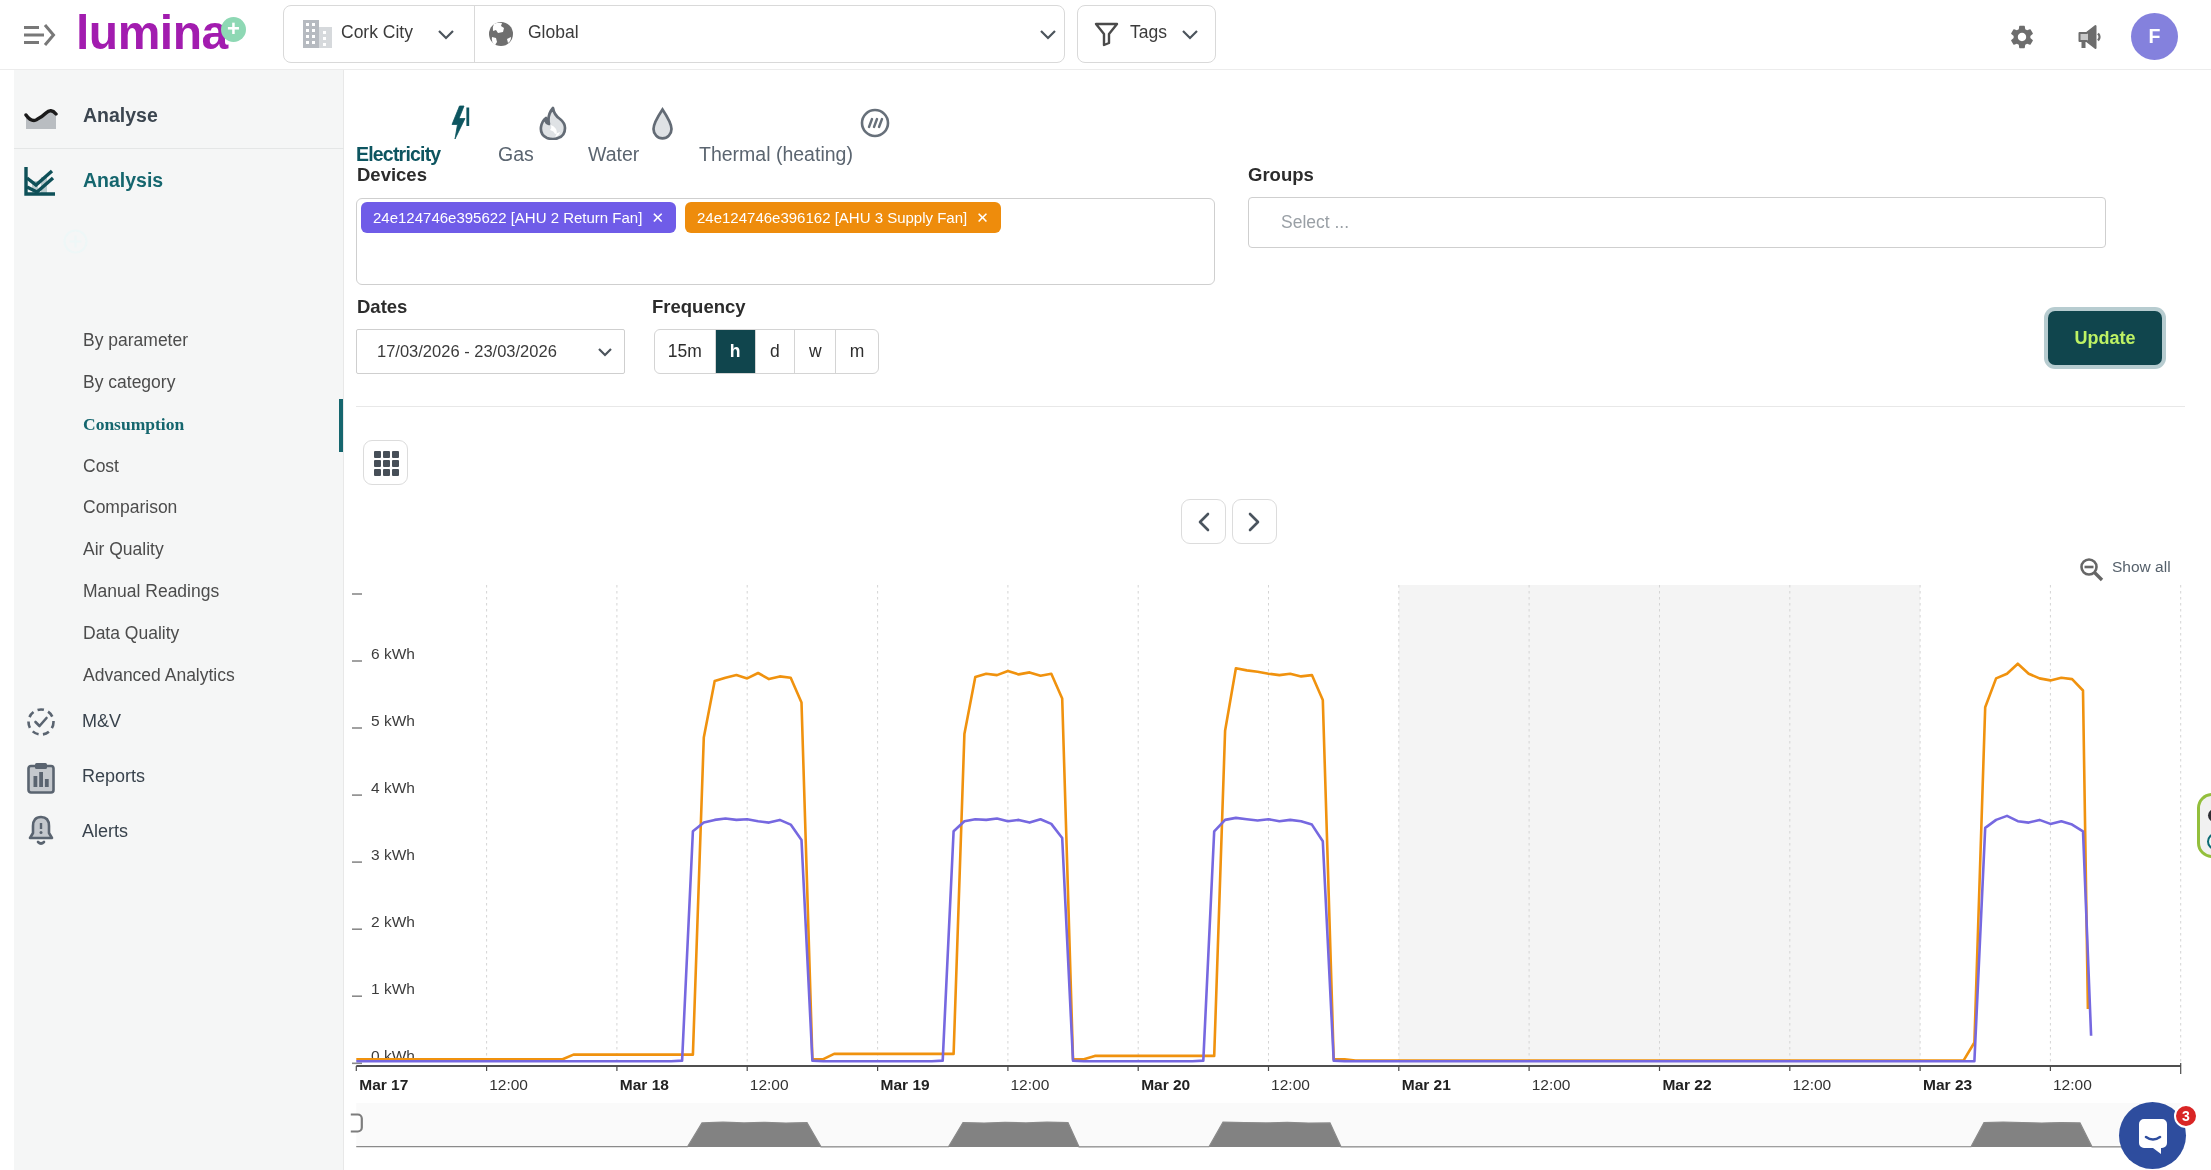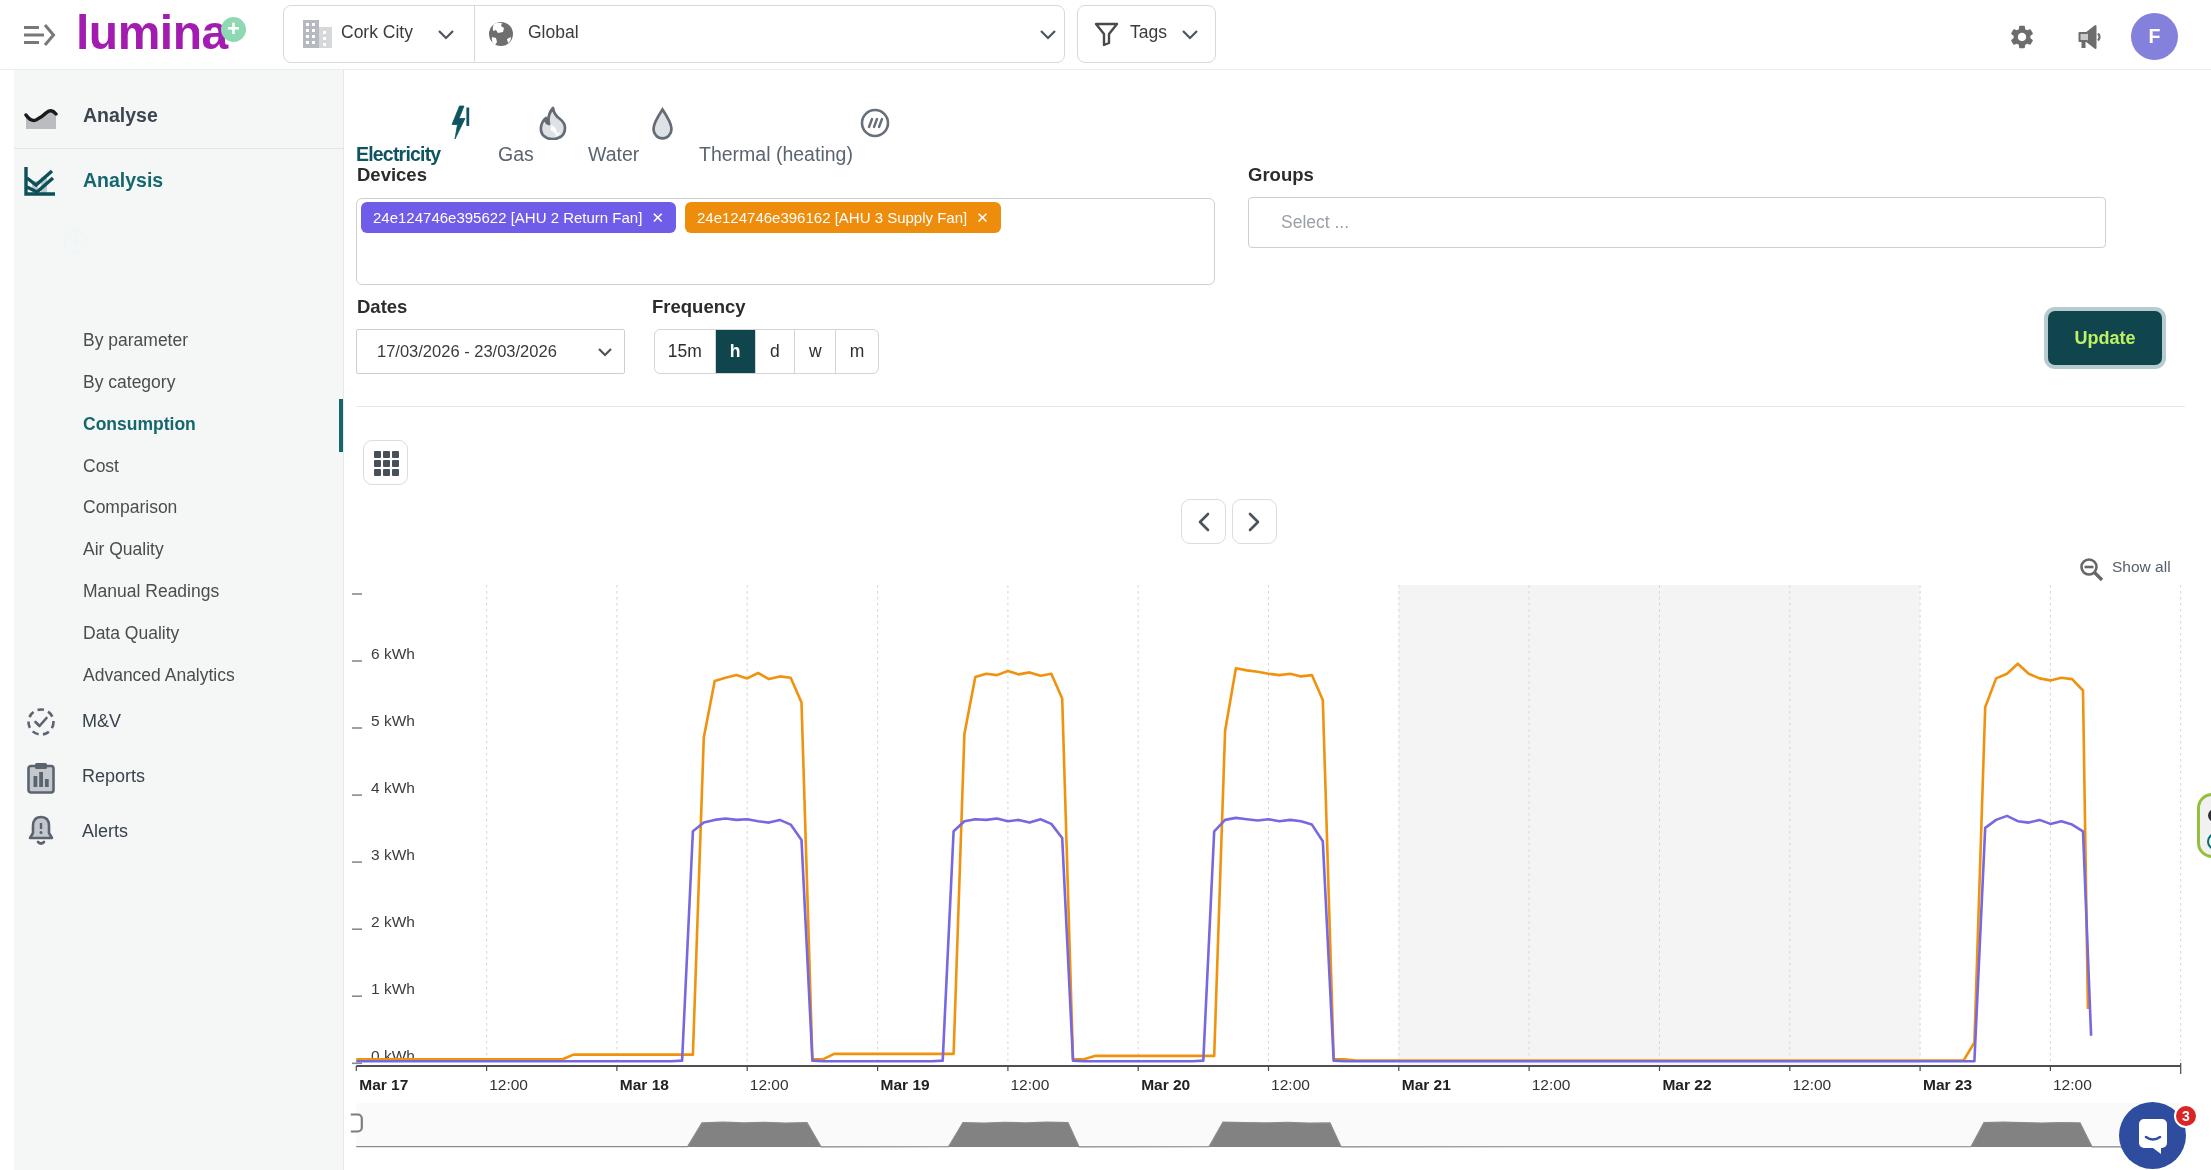--- a/index.html
+++ b/index.html
@@ -15,21 +15,21 @@
 #loc-box { left:283px; width:782px; }
 #loc-div { position:absolute; left:190px; top:0; width:1px; height:56px; background:#d9d9d9; }
 #tags-box { left:1077px; width:139px; }
 .chev { stroke:#4c545c; stroke-width:2.2; fill:none; }
 
 #sidebar { position:absolute; left:0; top:70px; width:330px; height:1100px; background:#f5f6f6; border-right:1px solid #e8e8e8;margin-left:14px; }
 .side-head { font-size:19.5px; font-weight:bold; color:#3c4650; }
 #side-sep { position:absolute; left:0; top:78px; width:330px; height:1px; background:#e4e6e6; }
 #teal-panel { position:absolute; left:48px; top:136px; width:253px; height:110px; background:#0c4b52; border-radius:12px; color:#f2f8f8; }
 .menu-item { position:absolute; left:69px; font-size:17.5px; color:#4c4c4c; }
-.mi-active { color:#15666e; font-weight:bold; }
+.mi-active { color:#15666e; font-weight:bold;font-family:Liberation Serif, serif; }
 #active-bar { position:absolute; right:0px; top:329px; width:4px; height:53px; background:#15666e; }
 .side-low { position:absolute; left:68px; font-size:18px; color:#39434d; }
 
 .tab { position:absolute; top:111px; font-size:19.5px; color:#5b6570;margin-top:32px; }
 .lbl { position:absolute; font-size:18.5px; font-weight:bold; color:#2c2c2c; }
 #devices-box { position:absolute; left:356px; top:198px; width:859px; height:87px; border:1px solid #cfcfcf; border-radius:6px; }
 .chip { position:absolute; top:202px; height:31px; border-radius:6px; color:#fff; font-size:15px; line-height:31px; padding:0 12px; white-space:nowrap; }
 .chip .x { margin-left:9px; font-size:15px; }
 #groups-box { position:absolute; left:1248px; top:197px; width:858px; height:51px; border:1px solid #cfcfcf; border-radius:4px; font-size:17.5px; color:#9aa0a6; line-height:49px; padding-left:32px; }
 #dates-box { position:absolute; left:356px; top:329px; width:269px; height:45px; border:1px solid #cfcfcf; border-radius:2px; font-size:16.5px; color:#3b3b3b; line-height:43px; padding-left:20px; }

